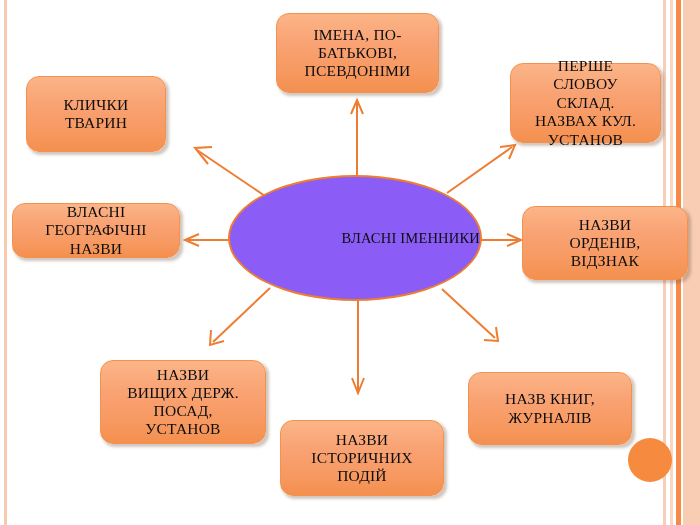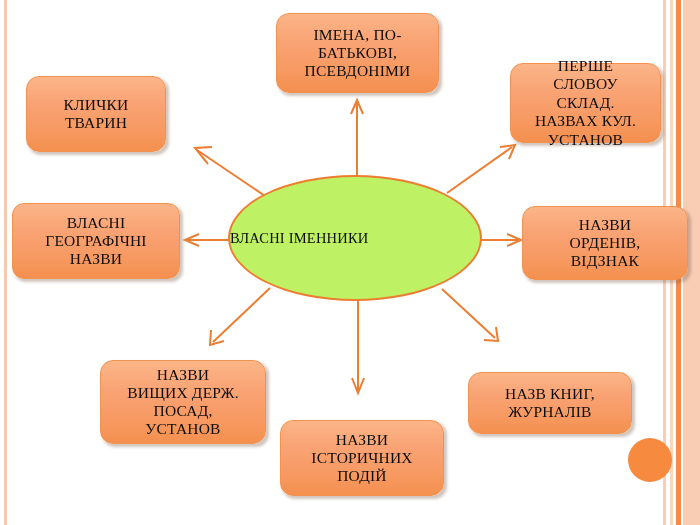--- a/index.html
+++ b/index.html
@@ -35,25 +35,25 @@
 
   
   .center-ellipse {
     position: absolute;
     left: 228px;
     top: 175px;
     width: 254px;
     height: 126px;
     border: 2px solid #ED7D31;
     border-radius: 50%;
-    background: #bef264;
+    background: #8b5cf6;
     box-sizing: border-box;
     display: flex;
     align-items: center;
-    justify-content: flex-start;
+    justify-content: flex-end;
   }
   .center-ellipse .label {
     font-size: 14.5px;
     color: #0d0d0d;
     letter-spacing: .2px;
     text-align: center;
     line-height: 1.15;
   }
 
   
@@ -75,25 +75,25 @@
     text-align: center;
     letter-spacing: .2px;
     white-space: pre-line;
     width: 104%;
   }
 
   
   #node-animals      { left: 26px;  top: 76px;  width: 140px; height: 76px; }
   #node-names        { left: 276px; top: 13px;  width: 163px; height: 80px; }
   #node-firstword    { left: 510px; top: 63px;  width: 151px; height: 80px; }
-  #node-geo          { left: 12px;  top: 203px; width: 168px; height: 76px; border-radius: 12px; }
+  #node-geo          { left: 12px;  top: 203px; width: 168px; height: 55px; }
   #node-orders       { left: 522px; top: 206px; width: 166px; height: 74px; }
   #node-posts        { left: 100px; top: 360px; width: 166px; height: 84px; }
   #node-events       { left: 280px; top: 420px; width: 164px; height: 76px; }
-  #node-books        { left: 468px; top: 372px; width: 164px; height: 62px; }
+  #node-books        { left: 468px; top: 372px; width: 164px; height: 73px; }
 
   
   #node-firstword .label { font-size: 15.5px; line-height: 1.20; }
   #node-posts .label     { font-size: 15.5px; line-height: 1.17; }
 
   
   .deco-circle {
     position: absolute;
     border-radius: 50%;
     background: #F68B3F;

